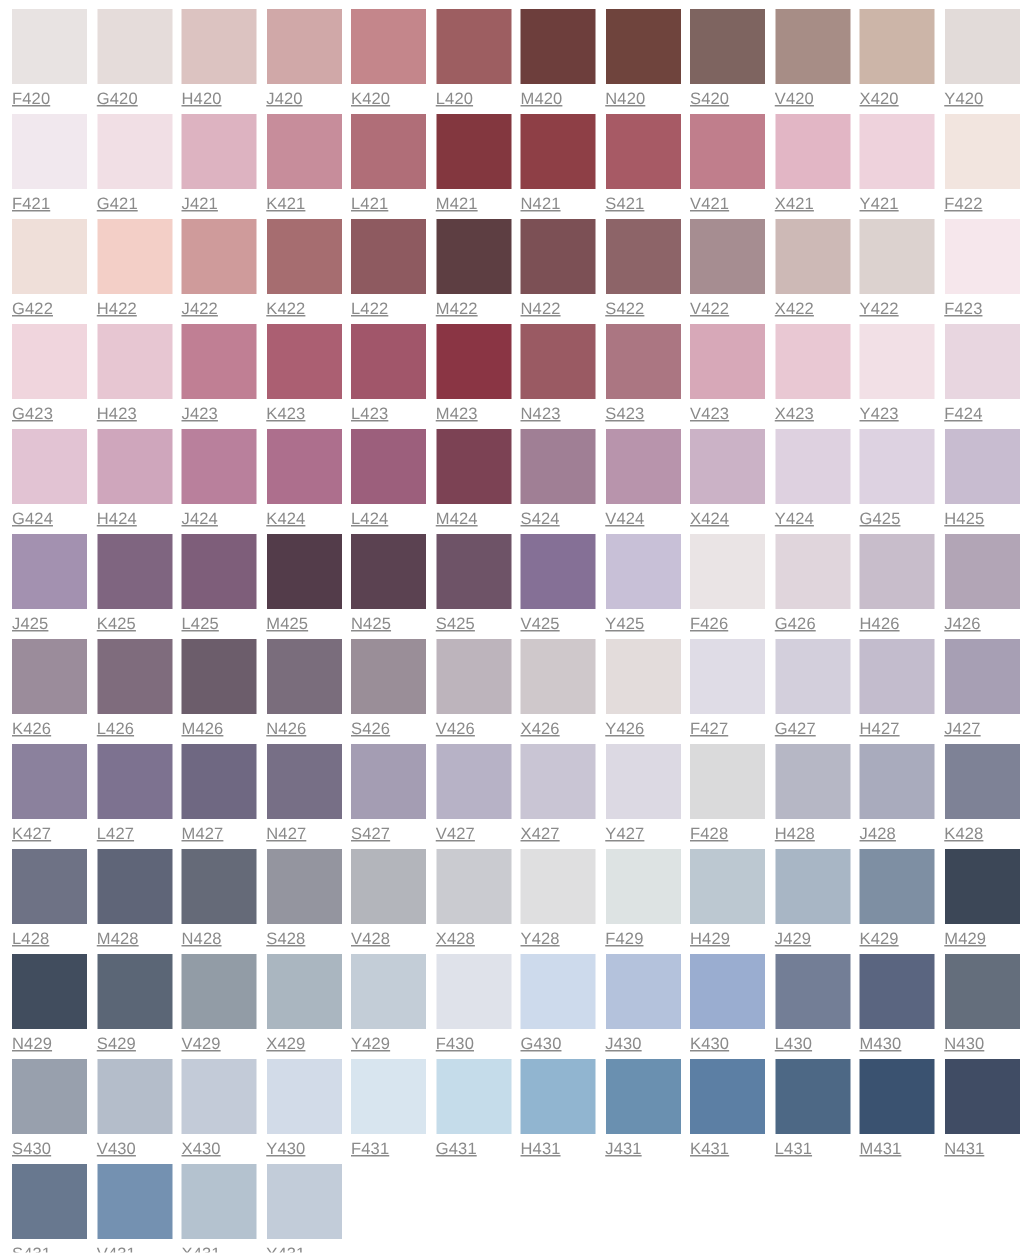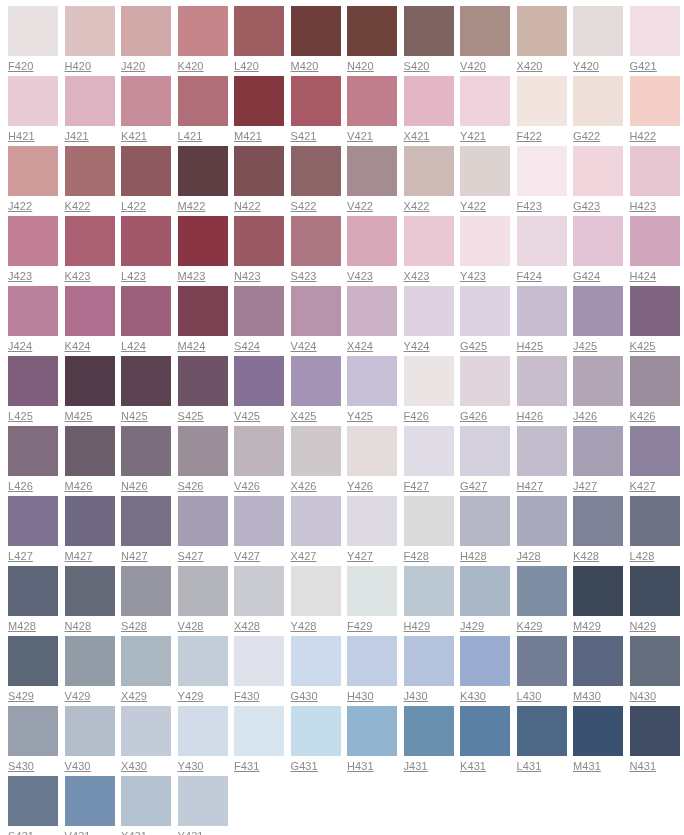--- a/index.html
+++ b/index.html
@@ -43,36 +43,38 @@
     letter-spacing: 0.1px;
     white-space: nowrap;
     cursor: pointer;
   }
 </style>
 </head>
 <body>
 
 <div id="swatch-grid">
     <div class="swatch-cell"><span class="swatch-chip" style="background-color: rgb(232, 227, 226);"></span><a class="swatch-label">F420</a></div>
+    <div class="swatch-cell"><span class="swatch-chip" style="background-color: rgb(229, 220, 218);"></span><a class="swatch-label">G420</a></div>
     <div class="swatch-cell"><span class="swatch-chip" style="background-color: rgb(220, 195, 193);"></span><a class="swatch-label">H420</a></div>
     <div class="swatch-cell"><span class="swatch-chip" style="background-color: rgb(208, 168, 168);"></span><a class="swatch-label">J420</a></div>
     <div class="swatch-cell"><span class="swatch-chip" style="background-color: rgb(196, 134, 139);"></span><a class="swatch-label">K420</a></div>
     <div class="swatch-cell"><span class="swatch-chip" style="background-color: rgb(157, 94, 97);"></span><a class="swatch-label">L420</a></div>
     <div class="swatch-cell"><span class="swatch-chip" style="background-color: rgb(109, 62, 60);"></span><a class="swatch-label">M420</a></div>
     <div class="swatch-cell"><span class="swatch-chip" style="background-color: rgb(111, 68, 61);"></span><a class="swatch-label">N420</a></div>
     <div class="swatch-cell"><span class="swatch-chip" style="background-color: rgb(126, 100, 96);"></span><a class="swatch-label">S420</a></div>
     <div class="swatch-cell"><span class="swatch-chip" style="background-color: rgb(167, 141, 134);"></span><a class="swatch-label">V420</a></div>
     <div class="swatch-cell"><span class="swatch-chip" style="background-color: rgb(204, 181, 168);"></span><a class="swatch-label">X420</a></div>
     <div class="swatch-cell"><span class="swatch-chip" style="background-color: rgb(226, 219, 217);"></span><a class="swatch-label">Y420</a></div>
+    <div class="swatch-cell"><span class="swatch-chip" style="background-color: rgb(241, 232, 238);"></span><a class="swatch-label">F421</a></div>
     <div class="swatch-cell"><span class="swatch-chip" style="background-color: rgb(241, 223, 229);"></span><a class="swatch-label">G421</a></div>
-    <div class="swatch-cell"><span class="swatch-chip" style="background-color: rgb(233, 203, 213);"></span><a class="swatch-label">H421</a></div>
     <div class="swatch-cell"><span class="swatch-chip" style="background-color: rgb(221, 179, 193);"></span><a class="swatch-label">J421</a></div>
     <div class="swatch-cell"><span class="swatch-chip" style="background-color: rgb(199, 141, 155);"></span><a class="swatch-label">K421</a></div>
     <div class="swatch-cell"><span class="swatch-chip" style="background-color: rgb(176, 110, 120);"></span><a class="swatch-label">L421</a></div>
     <div class="swatch-cell"><span class="swatch-chip" style="background-color: rgb(131, 55, 63);"></span><a class="swatch-label">M421</a></div>
+    <div class="swatch-cell"><span class="swatch-chip" style="background-color: rgb(142, 63, 70);"></span><a class="swatch-label">N421</a></div>
     <div class="swatch-cell"><span class="swatch-chip" style="background-color: rgb(167, 90, 101);"></span><a class="swatch-label">S421</a></div>
     <div class="swatch-cell"><span class="swatch-chip" style="background-color: rgb(192, 126, 140);"></span><a class="swatch-label">V421</a></div>
     <div class="swatch-cell"><span class="swatch-chip" style="background-color: rgb(226, 182, 197);"></span><a class="swatch-label">X421</a></div>
     <div class="swatch-cell"><span class="swatch-chip" style="background-color: rgb(238, 210, 220);"></span><a class="swatch-label">Y421</a></div>
     <div class="swatch-cell"><span class="swatch-chip" style="background-color: rgb(242, 229, 223);"></span><a class="swatch-label">F422</a></div>
     <div class="swatch-cell"><span class="swatch-chip" style="background-color: rgb(239, 223, 217);"></span><a class="swatch-label">G422</a></div>
     <div class="swatch-cell"><span class="swatch-chip" style="background-color: rgb(243, 207, 199);"></span><a class="swatch-label">H422</a></div>
     <div class="swatch-cell"><span class="swatch-chip" style="background-color: rgb(207, 155, 155);"></span><a class="swatch-label">J422</a></div>
     <div class="swatch-cell"><span class="swatch-chip" style="background-color: rgb(166, 109, 112);"></span><a class="swatch-label">K422</a></div>
     <div class="swatch-cell"><span class="swatch-chip" style="background-color: rgb(142, 90, 96);"></span><a class="swatch-label">L422</a></div>
@@ -107,21 +109,20 @@
     <div class="swatch-cell"><span class="swatch-chip" style="background-color: rgb(222, 209, 224);"></span><a class="swatch-label">Y424</a></div>
     <div class="swatch-cell"><span class="swatch-chip" style="background-color: rgb(221, 210, 225);"></span><a class="swatch-label">G425</a></div>
     <div class="swatch-cell"><span class="swatch-chip" style="background-color: rgb(200, 188, 208);"></span><a class="swatch-label">H425</a></div>
     <div class="swatch-cell"><span class="swatch-chip" style="background-color: rgb(163, 145, 176);"></span><a class="swatch-label">J425</a></div>
     <div class="swatch-cell"><span class="swatch-chip" style="background-color: rgb(127, 101, 128);"></span><a class="swatch-label">K425</a></div>
     <div class="swatch-cell"><span class="swatch-chip" style="background-color: rgb(126, 94, 122);"></span><a class="swatch-label">L425</a></div>
     <div class="swatch-cell"><span class="swatch-chip" style="background-color: rgb(83, 60, 74);"></span><a class="swatch-label">M425</a></div>
     <div class="swatch-cell"><span class="swatch-chip" style="background-color: rgb(91, 66, 81);"></span><a class="swatch-label">N425</a></div>
     <div class="swatch-cell"><span class="swatch-chip" style="background-color: rgb(110, 83, 103);"></span><a class="swatch-label">S425</a></div>
     <div class="swatch-cell"><span class="swatch-chip" style="background-color: rgb(133, 112, 150);"></span><a class="swatch-label">V425</a></div>
-    <div class="swatch-cell"><span class="swatch-chip" style="background-color: rgb(163, 148, 182);"></span><a class="swatch-label">X425</a></div>
     <div class="swatch-cell"><span class="swatch-chip" style="background-color: rgb(200, 192, 215);"></span><a class="swatch-label">Y425</a></div>
     <div class="swatch-cell"><span class="swatch-chip" style="background-color: rgb(234, 228, 229);"></span><a class="swatch-label">F426</a></div>
     <div class="swatch-cell"><span class="swatch-chip" style="background-color: rgb(224, 213, 220);"></span><a class="swatch-label">G426</a></div>
     <div class="swatch-cell"><span class="swatch-chip" style="background-color: rgb(200, 189, 203);"></span><a class="swatch-label">H426</a></div>
     <div class="swatch-cell"><span class="swatch-chip" style="background-color: rgb(178, 165, 182);"></span><a class="swatch-label">J426</a></div>
     <div class="swatch-cell"><span class="swatch-chip" style="background-color: rgb(155, 140, 155);"></span><a class="swatch-label">K426</a></div>
     <div class="swatch-cell"><span class="swatch-chip" style="background-color: rgb(127, 108, 125);"></span><a class="swatch-label">L426</a></div>
     <div class="swatch-cell"><span class="swatch-chip" style="background-color: rgb(108, 93, 107);"></span><a class="swatch-label">M426</a></div>
     <div class="swatch-cell"><span class="swatch-chip" style="background-color: rgb(122, 109, 124);"></span><a class="swatch-label">N426</a></div>
     <div class="swatch-cell"><span class="swatch-chip" style="background-color: rgb(154, 142, 152);"></span><a class="swatch-label">S426</a></div>
@@ -156,21 +157,20 @@
     <div class="swatch-cell"><span class="swatch-chip" style="background-color: rgb(168, 182, 197);"></span><a class="swatch-label">J429</a></div>
     <div class="swatch-cell"><span class="swatch-chip" style="background-color: rgb(126, 143, 163);"></span><a class="swatch-label">K429</a></div>
     <div class="swatch-cell"><span class="swatch-chip" style="background-color: rgb(60, 71, 87);"></span><a class="swatch-label">M429</a></div>
     <div class="swatch-cell"><span class="swatch-chip" style="background-color: rgb(65, 77, 94);"></span><a class="swatch-label">N429</a></div>
     <div class="swatch-cell"><span class="swatch-chip" style="background-color: rgb(91, 102, 118);"></span><a class="swatch-label">S429</a></div>
     <div class="swatch-cell"><span class="swatch-chip" style="background-color: rgb(146, 156, 166);"></span><a class="swatch-label">V429</a></div>
     <div class="swatch-cell"><span class="swatch-chip" style="background-color: rgb(170, 182, 192);"></span><a class="swatch-label">X429</a></div>
     <div class="swatch-cell"><span class="swatch-chip" style="background-color: rgb(195, 205, 215);"></span><a class="swatch-label">Y429</a></div>
     <div class="swatch-cell"><span class="swatch-chip" style="background-color: rgb(223, 226, 234);"></span><a class="swatch-label">F430</a></div>
     <div class="swatch-cell"><span class="swatch-chip" style="background-color: rgb(205, 218, 236);"></span><a class="swatch-label">G430</a></div>
-    <div class="swatch-cell"><span class="swatch-chip" style="background-color: rgb(192, 205, 227);"></span><a class="swatch-label">H430</a></div>
     <div class="swatch-cell"><span class="swatch-chip" style="background-color: rgb(180, 194, 220);"></span><a class="swatch-label">J430</a></div>
     <div class="swatch-cell"><span class="swatch-chip" style="background-color: rgb(154, 173, 208);"></span><a class="swatch-label">K430</a></div>
     <div class="swatch-cell"><span class="swatch-chip" style="background-color: rgb(115, 126, 150);"></span><a class="swatch-label">L430</a></div>
     <div class="swatch-cell"><span class="swatch-chip" style="background-color: rgb(90, 101, 128);"></span><a class="swatch-label">M430</a></div>
     <div class="swatch-cell"><span class="swatch-chip" style="background-color: rgb(100, 110, 124);"></span><a class="swatch-label">N430</a></div>
     <div class="swatch-cell"><span class="swatch-chip" style="background-color: rgb(152, 160, 173);"></span><a class="swatch-label">S430</a></div>
     <div class="swatch-cell"><span class="swatch-chip" style="background-color: rgb(180, 189, 202);"></span><a class="swatch-label">V430</a></div>
     <div class="swatch-cell"><span class="swatch-chip" style="background-color: rgb(195, 203, 216);"></span><a class="swatch-label">X430</a></div>
     <div class="swatch-cell"><span class="swatch-chip" style="background-color: rgb(210, 219, 232);"></span><a class="swatch-label">Y430</a></div>
     <div class="swatch-cell"><span class="swatch-chip" style="background-color: rgb(216, 229, 239);"></span><a class="swatch-label">F431</a></div>

